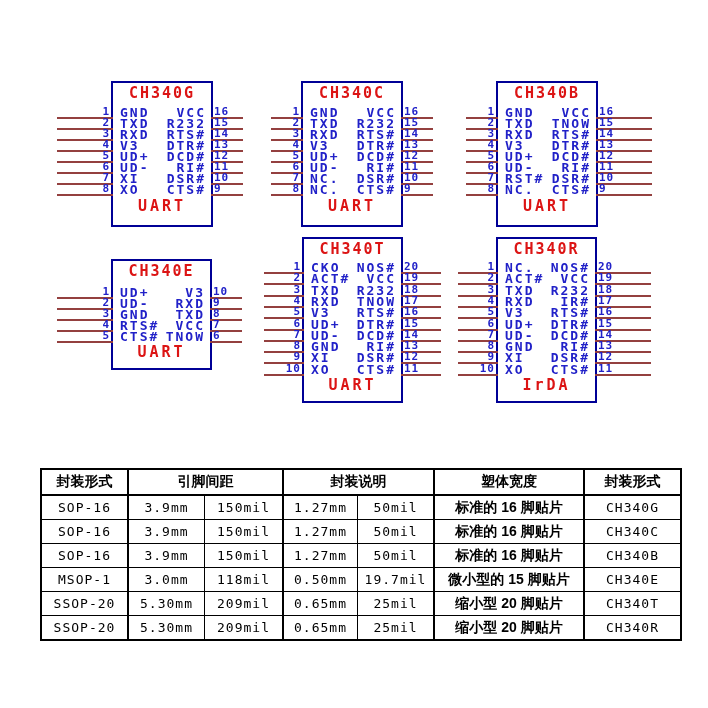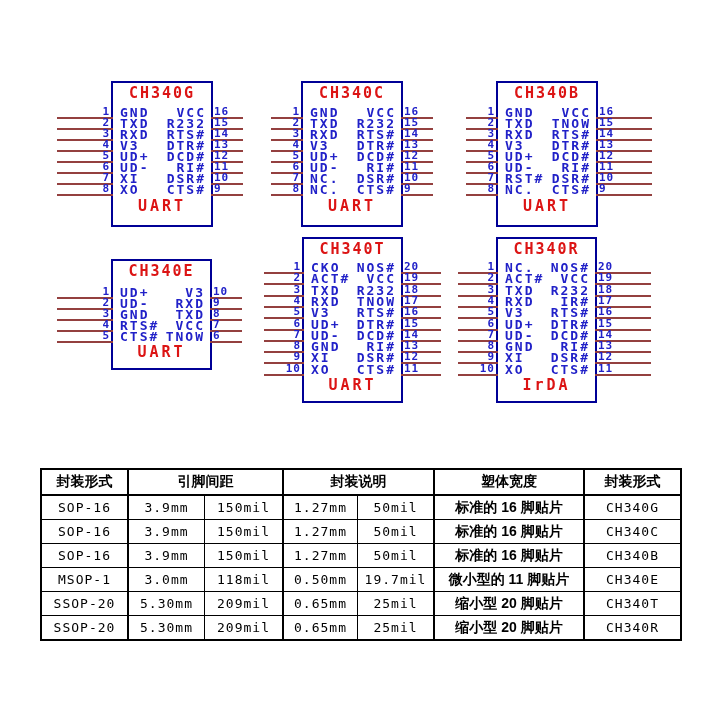--- a/index.html
+++ b/index.html
@@ -420,21 +420,21 @@
           <td class="mono" style="width: 75px;">50mil</td>
           <td class="cjk" style="width: 148px;">标准的 16 脚贴片</td>
           <td class="mono last" style="width: 95px;">CH340B</td>
         </tr>
         <tr>
           <td class="mono" style="width: 85px;">MSOP-1</td>
           <td class="mono thin" style="width: 75px;">3.0mm</td>
           <td class="mono" style="width: 77px;">118mil</td>
           <td class="mono thin" style="width: 73px; margin-top: 32px;">0.50mm</td>
           <td class="mono" style="width: 75px;">19.7mil</td>
-          <td class="cjk" style="width: 148px;">微小型的 11 脚贴片</td>
+          <td class="cjk" style="width: 148px;">微小型的 15 脚贴片</td>
           <td class="mono last" style="width: 95px;">CH340E</td>
         </tr>
         <tr>
           <td class="mono" style="width: 85px;">SSOP-20</td>
           <td class="mono thin" style="width: 75px;">5.30mm</td>
           <td class="mono" style="width: 77px;">209mil</td>
           <td class="mono thin" style="width: 73px;">0.65mm</td>
           <td class="mono" style="width: 75px;">25mil</td>
           <td class="cjk" style="width: 148px;">缩小型 20 脚贴片</td>
           <td class="mono last" style="width: 95px;">CH340T</td>

